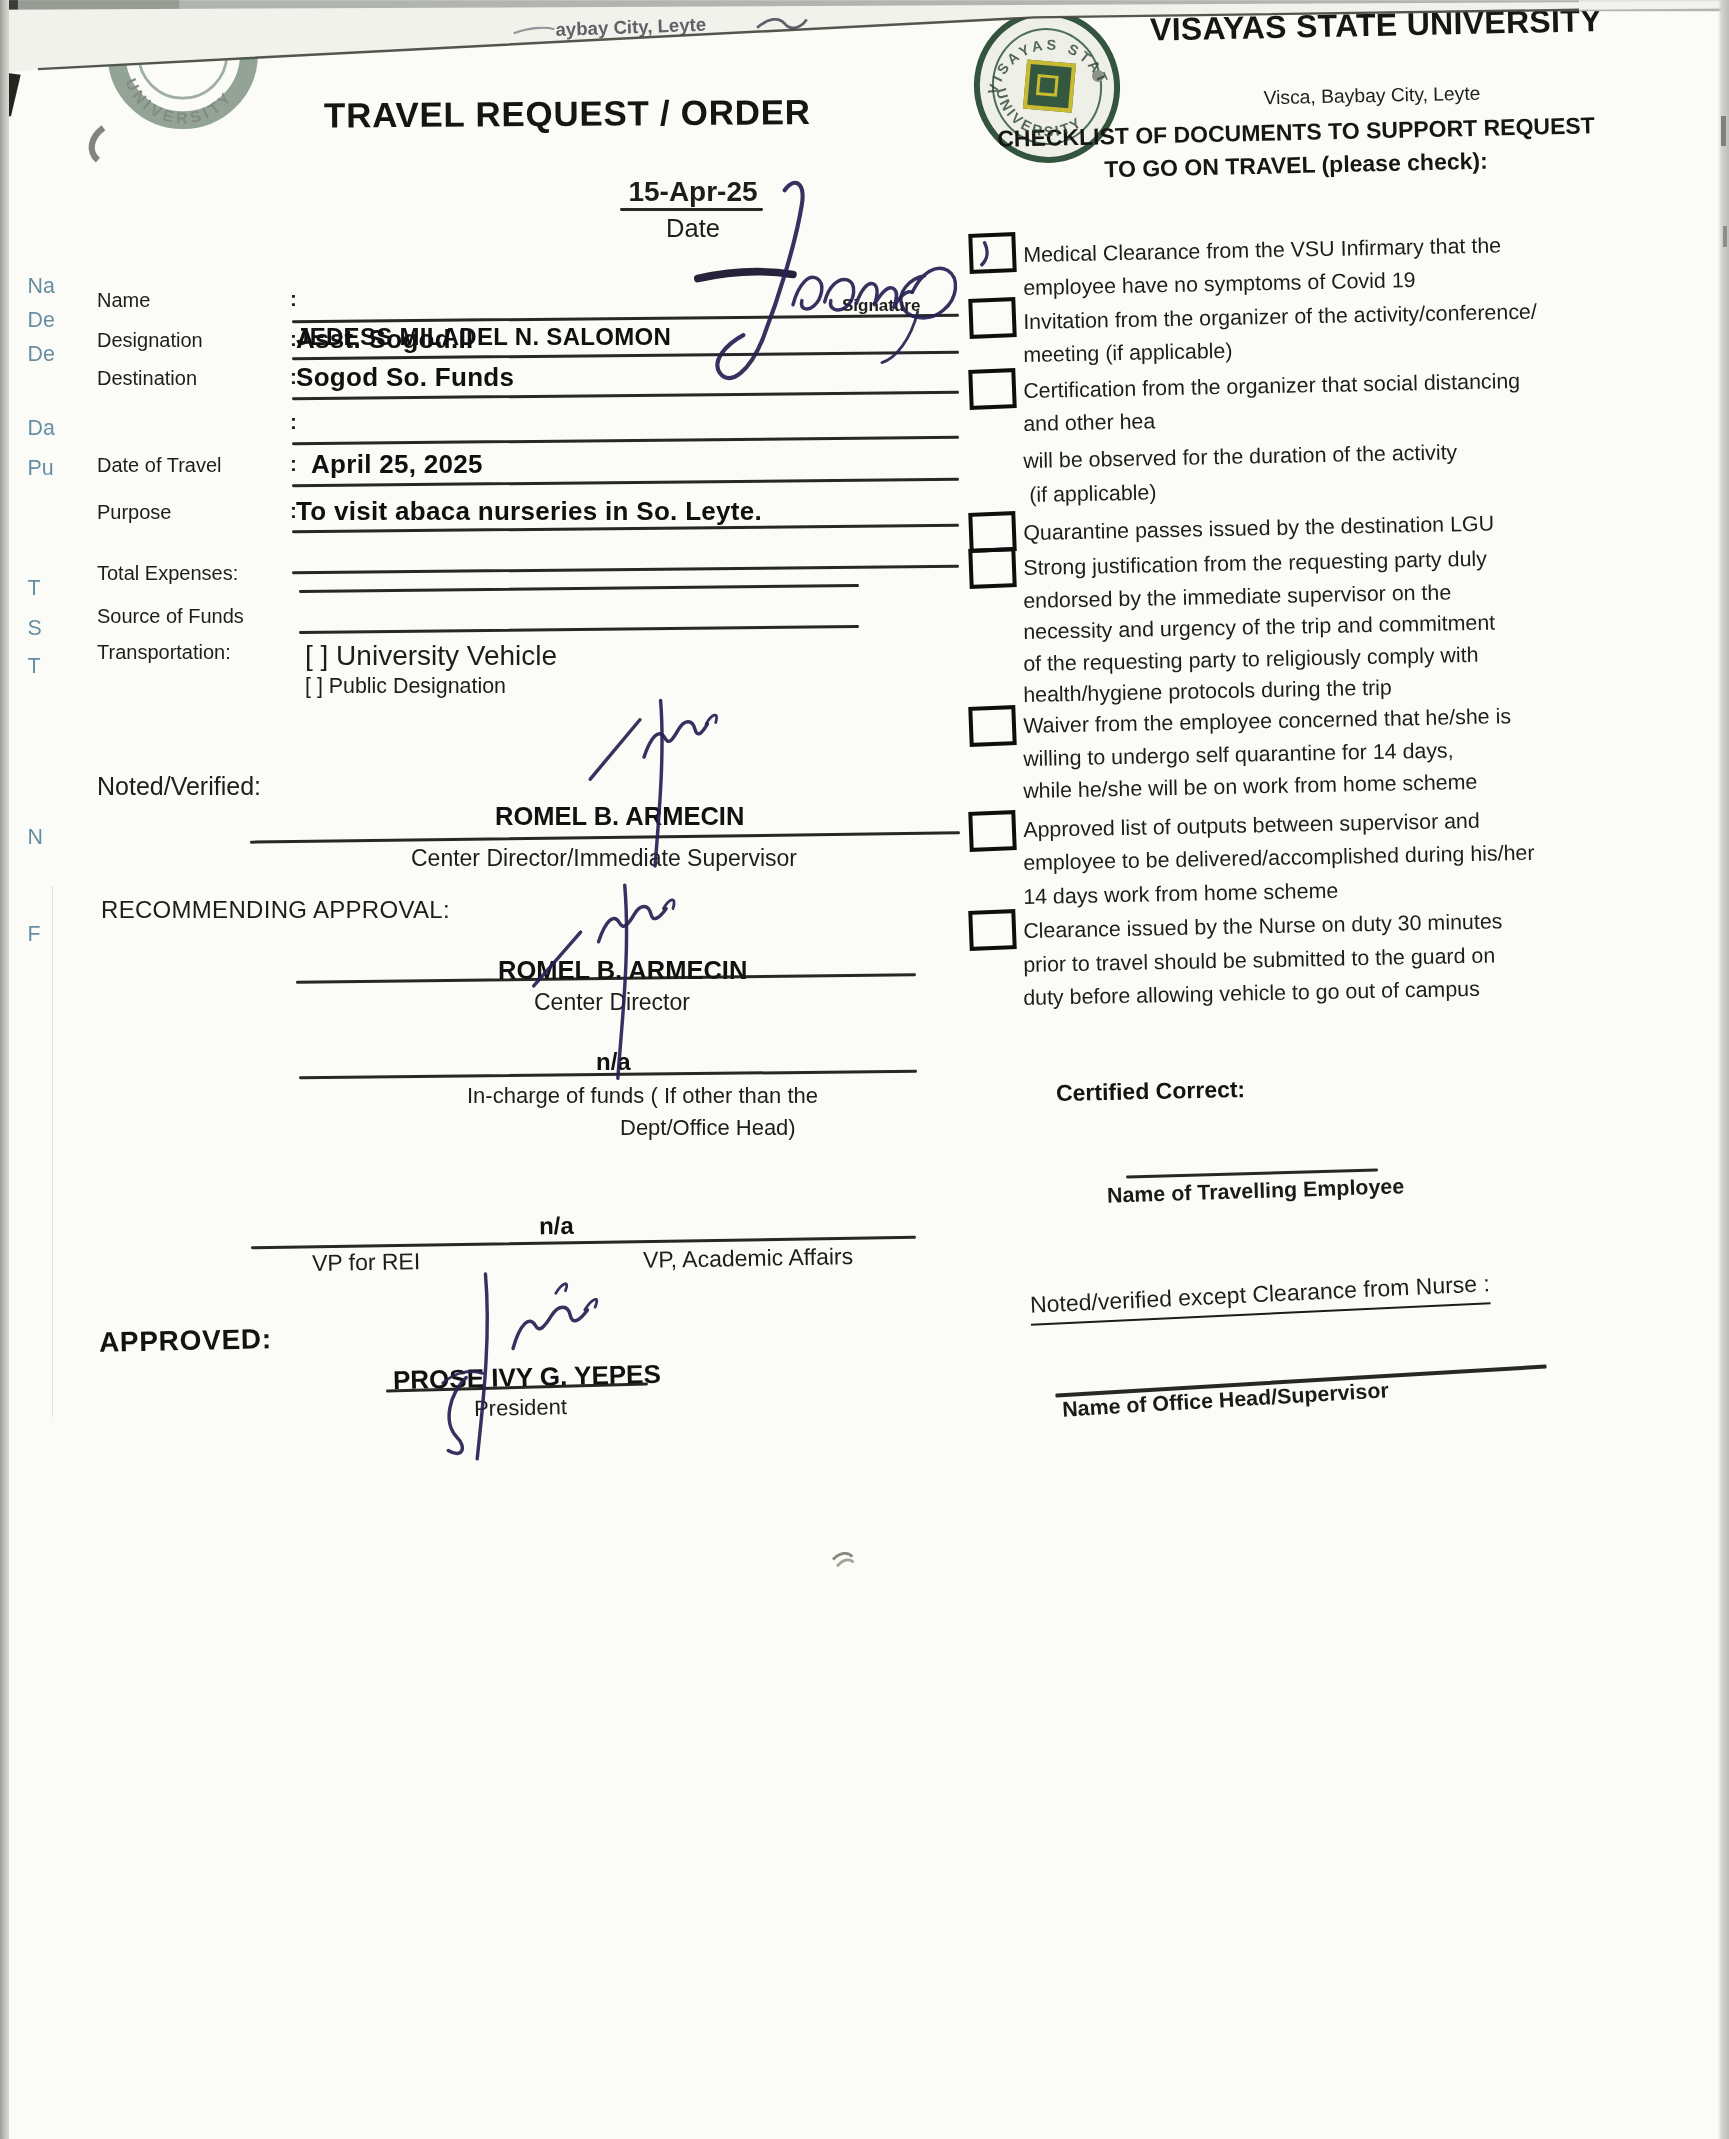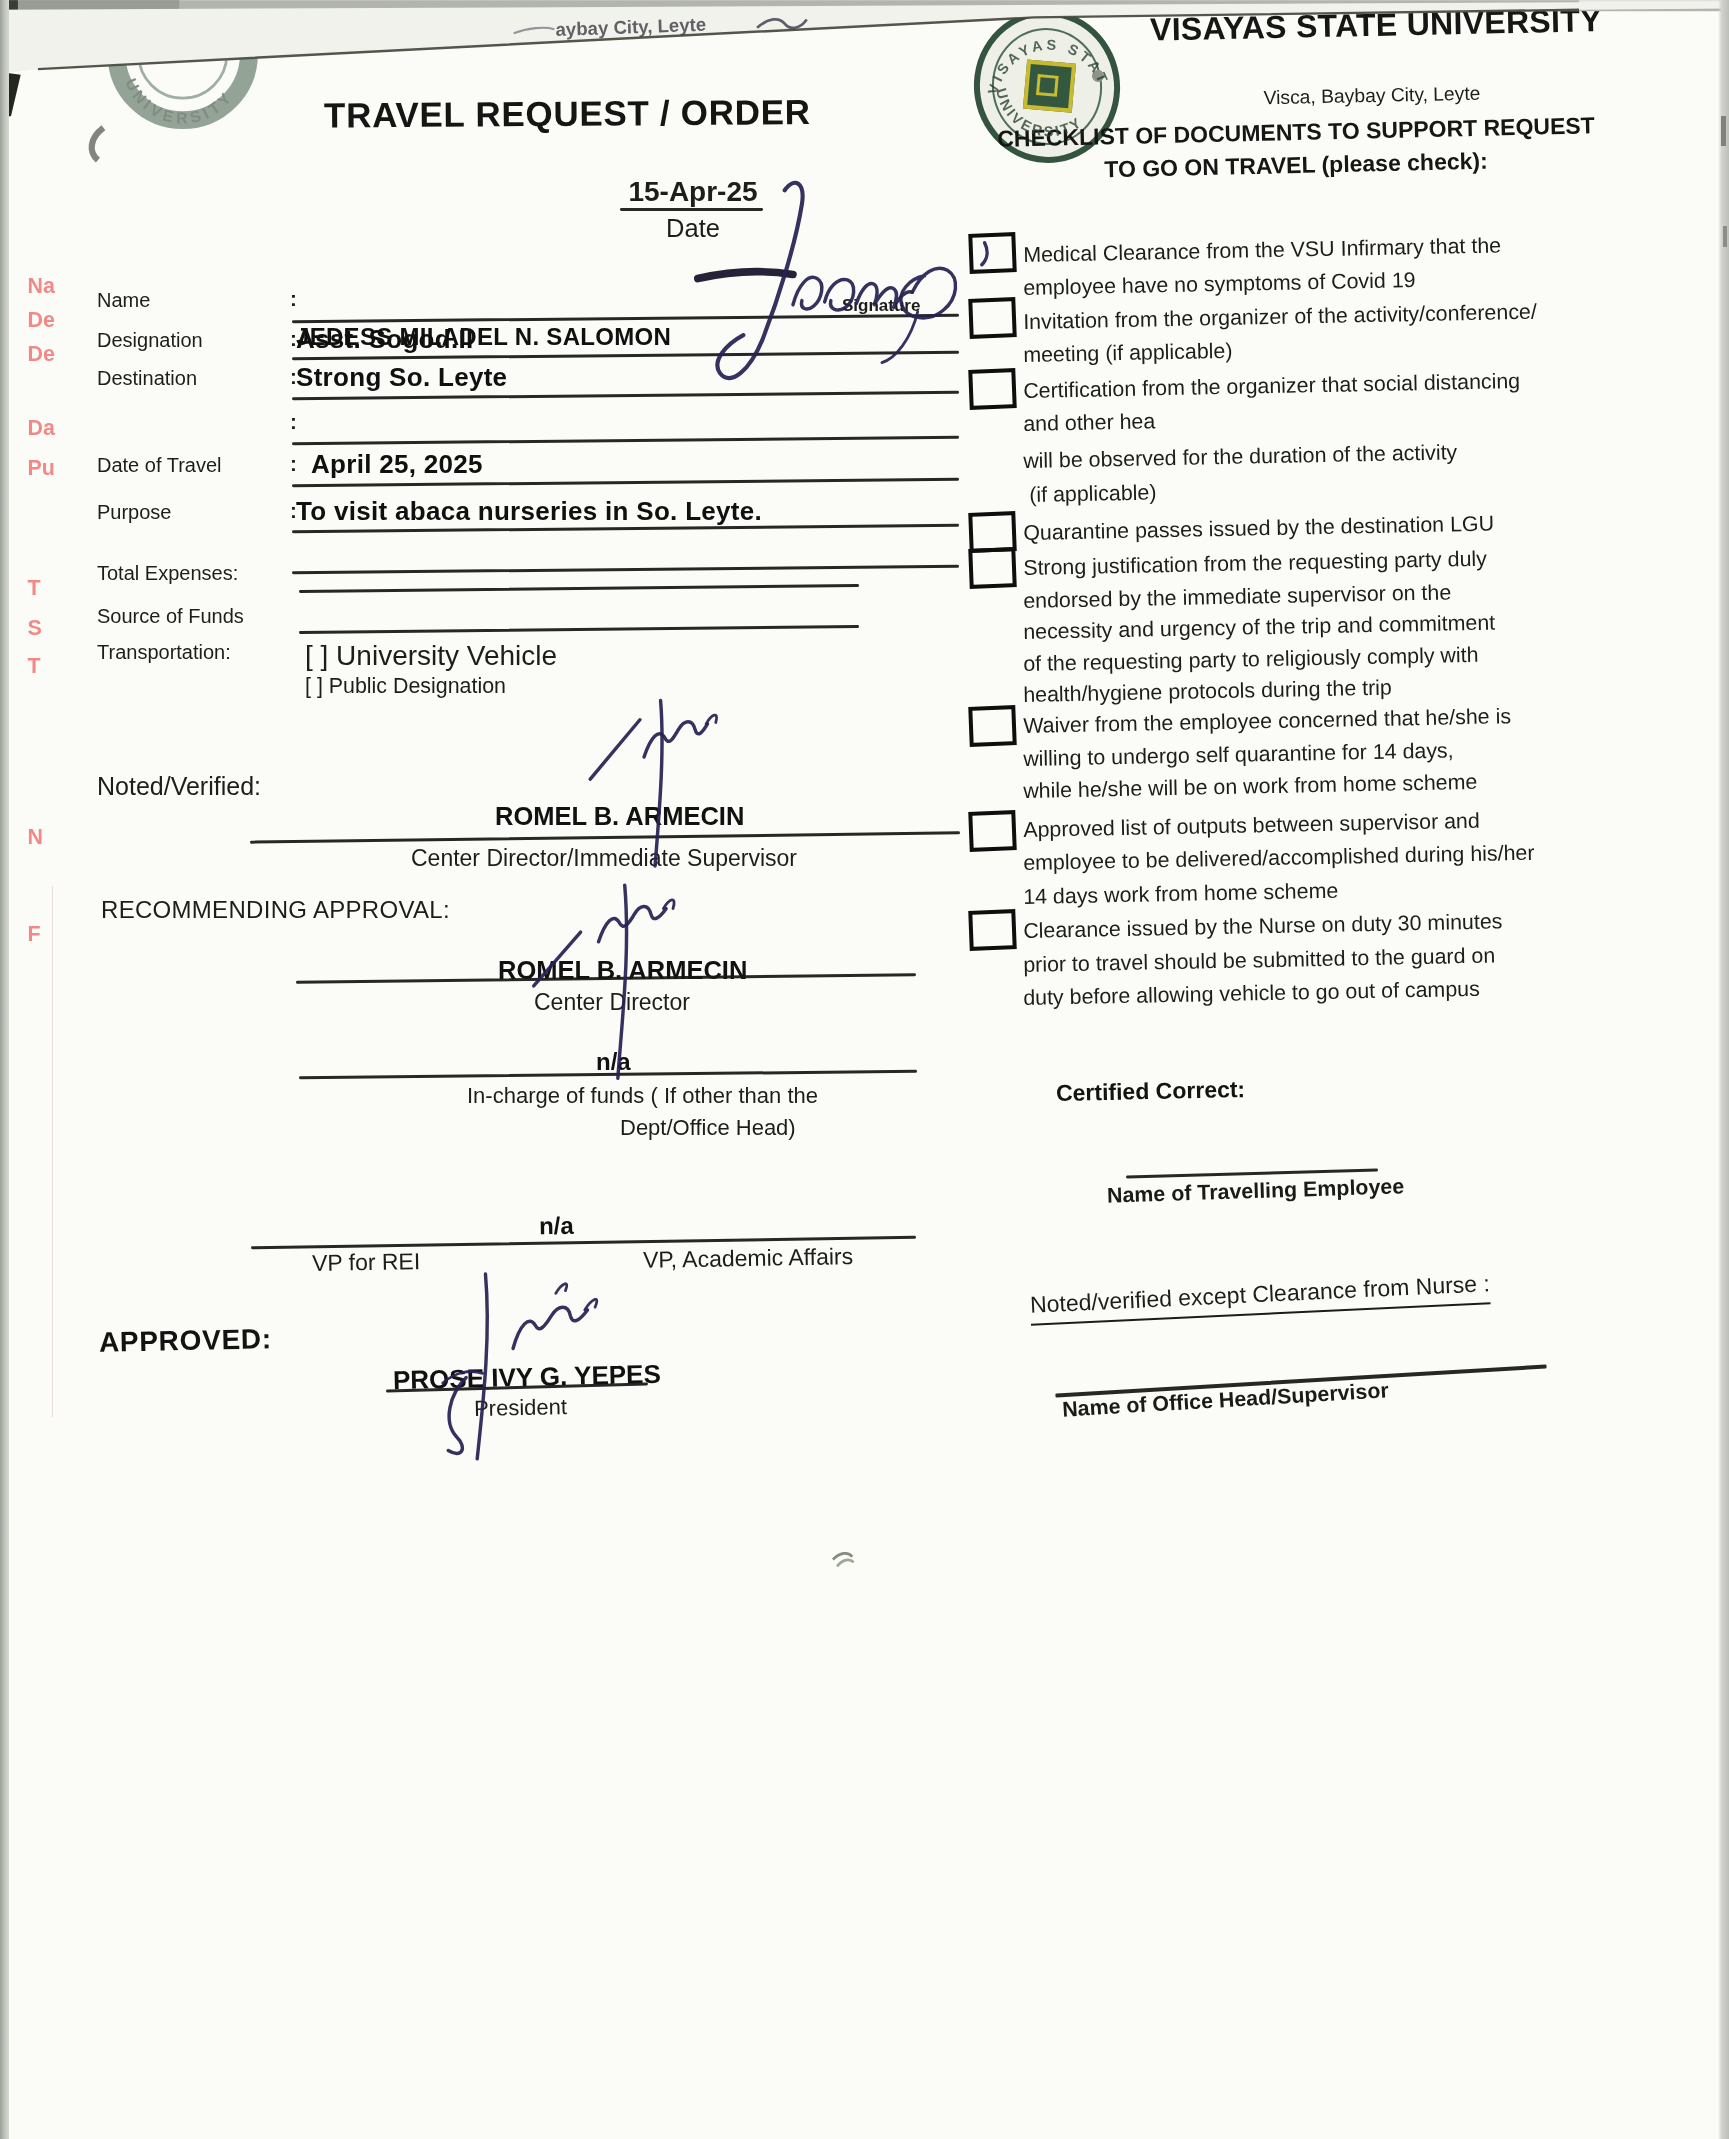--- a/index.html
+++ b/index.html
@@ -6,21 +6,21 @@
   #canvas{
     position:relative;width:1730px;height:2140px;overflow:hidden;
     background:#fbfbf7;
     font-family:"Liberation Sans", sans-serif;
     color:#1d1d1c;
   }
   .abs{position:absolute;white-space:nowrap;}
   .bold{font-weight:700;}
   .center{text-align:center;}
   .hline{position:absolute;background:#171716;height:2.8px;opacity:.93;border-radius:1.4px;}
-  .glabel{position:absolute;color:#ef4444;opacity:.62;filter:blur(0.4px);font-weight:700;}
+  .glabel{position:absolute;color:#0c4a6e;opacity:.62;filter:blur(0.4px);font-weight:400;}
   .cl-line{position:absolute;font-size:21.4px;transform:rotate(-1.15deg);transform-origin:left top;}
   .cl-box{position:absolute;width:39px;height:32px;border:4.1px solid #0e0e0e;transform:rotate(-2.2deg);background:transparent;}
   svg{position:absolute;left:0;top:0;}
   .sig{stroke:var(--ink,#272253);fill:none;stroke-linecap:round;stroke-linejoin:round;opacity:.93;}
   .field-label{position:absolute;left:97px;font-size:20px;}
   .field-colon{position:absolute;left:290px;font-size:20.7px;font-weight:700;}
   .field-value{position:absolute;left:296px;font-size:26px;font-weight:700;letter-spacing:0.3px;color:#101010;}
   .edge-strip-left{position:absolute;left:0;top:0;width:9px;height:2140px;
     background:linear-gradient(90deg,#9aa097,#c6c8c1 60%,#d6d7d1);z-index:40;}
   .edge-strip-right{position:absolute;right:0;top:0;width:11.7px;height:2140px;
@@ -95,21 +95,21 @@
       <div class="field-label" style="top:289px;">Name</div>
       <div class="field-colon" style="top:287px;">:</div>
       <div class="field-value" style="top:284px;font-size:24px;margin-top:39px;">JEDESS MILADEL N. SALOMON</div>
       <div class="hline" style="left:292px;top:317px;width:667px;transform:rotate(-0.55deg);"></div>
       <div class="field-label" style="top:329px;">Designation</div>
       <div class="field-colon" style="top:327px;">:</div>
       <div class="field-value" style="top:324px;font-size:26px;">Asst. Sogod.II</div>
       <div class="hline" style="left:292px;top:354px;width:667px;transform:rotate(-0.55deg);"></div>
       <div class="field-label" style="top:367px;">Destination</div>
       <div class="field-colon" style="top:365px;">:</div>
-      <div class="field-value" style="top:362px;font-size:26px;">Strong So. Leyte</div>
+      <div class="field-value" style="top:362px;font-size:26px;">Sogod So. Funds</div>
       <div class="hline" style="left:292px;top:394px;width:667px;transform:rotate(-0.55deg);"></div>
       <div class="field-colon" style="top:410px;">:</div>
       <div class="hline" style="left:292px;top:439px;width:667px;transform:rotate(-0.55deg);"></div>
       <div class="field-label" style="top:454px;">Date of Travel</div>
       <div class="field-colon" style="top:452px;">:</div>
       <div class="field-value" style="top:449px;font-size:26px;margin-left:15px;">April 25, 2025</div>
       <div class="hline" style="left:292px;top:481px;width:667px;transform:rotate(-0.55deg);"></div>
       <div class="field-label" style="top:501px;text-align:right;">Purpose</div>
       <div class="field-colon" style="top:499px;">:</div>
       <div class="field-value" style="top:496px;font-size:26px;">To visit abaca nurseries in So. Leyte.</div>

